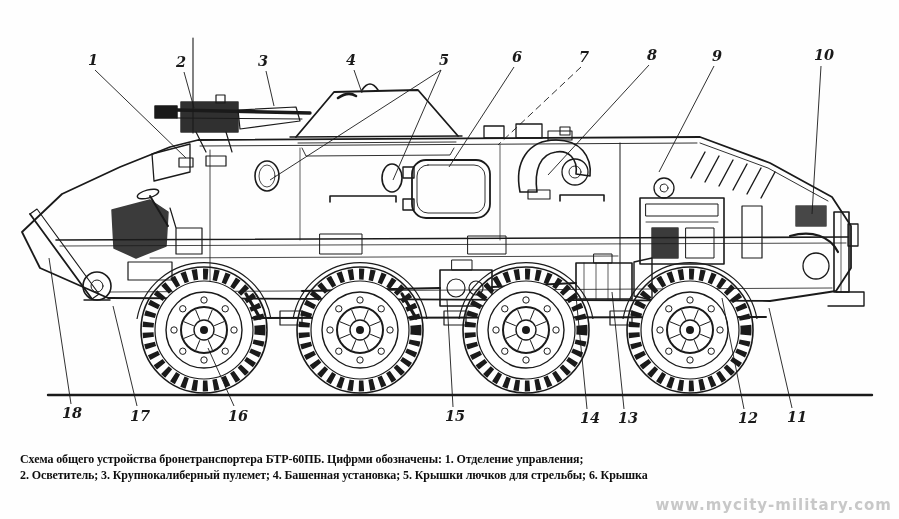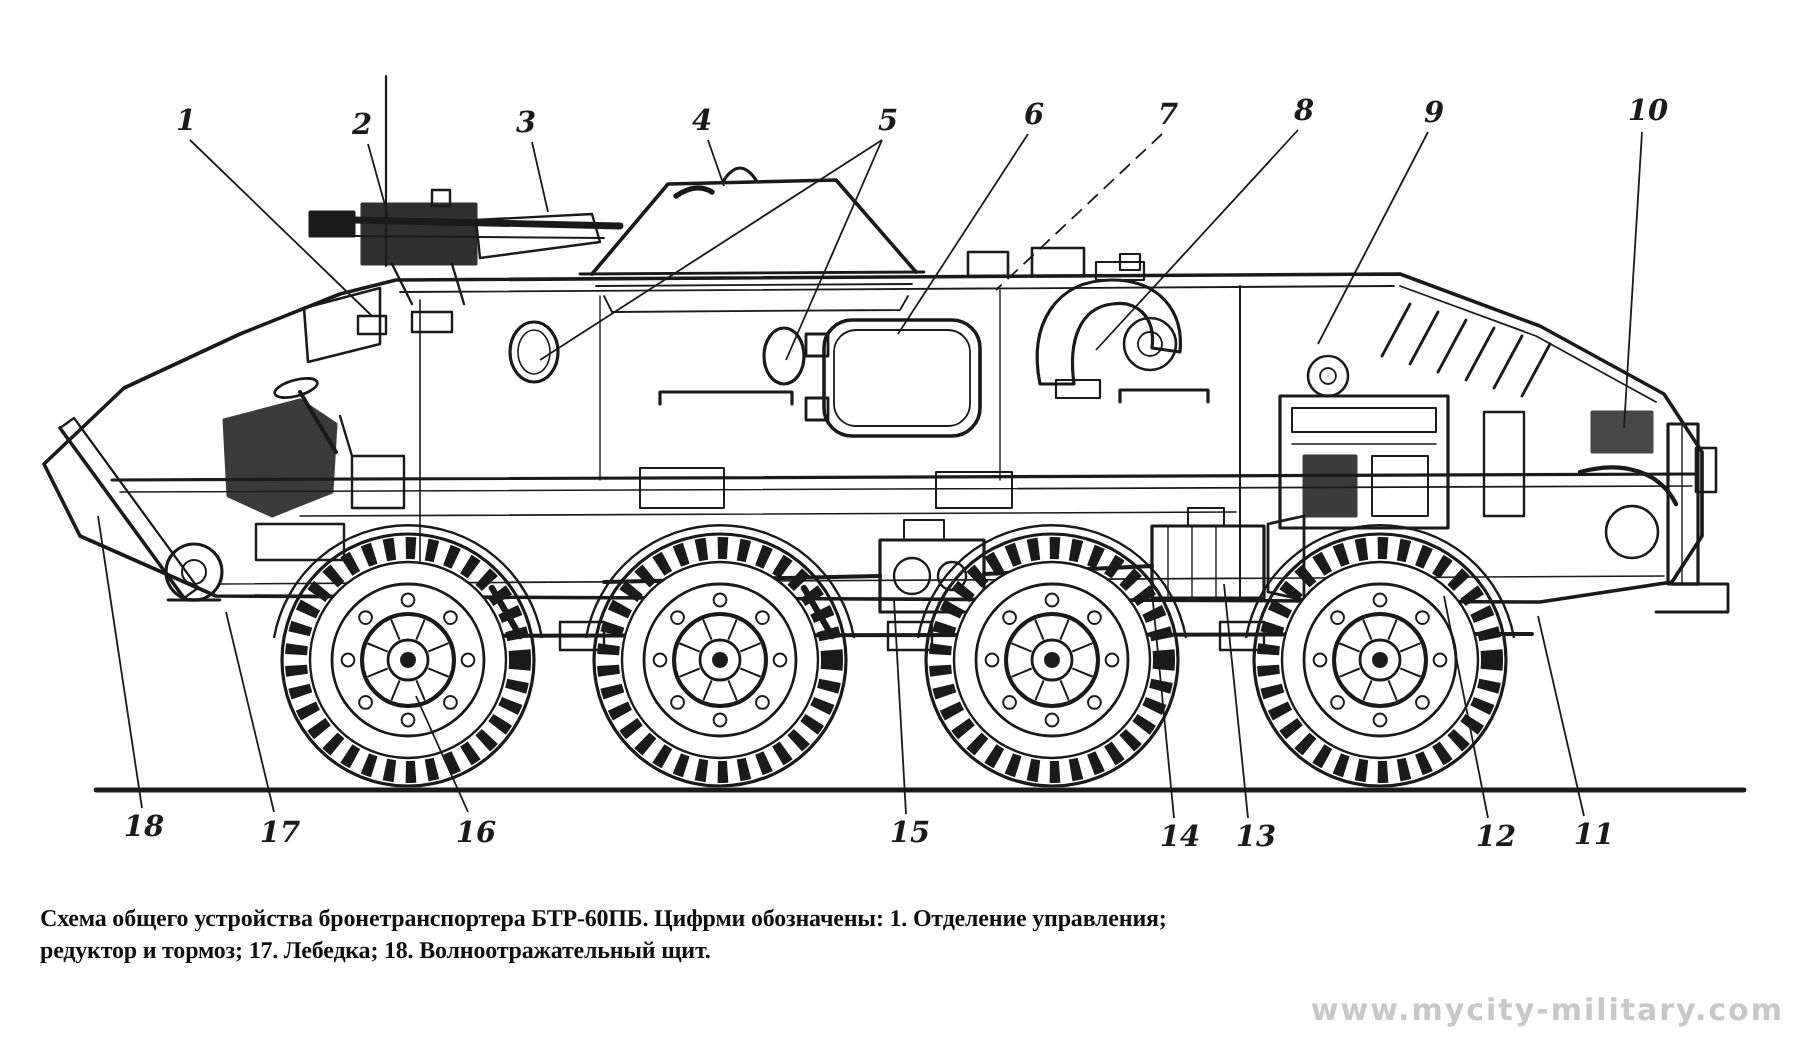--- a/index.html
+++ b/index.html
@@ -292,17 +292,17 @@
         <text x="238" y="421" fill="#1a1a1a" text-anchor="middle" class="callout-num">16</text>
         <line x1="137" y1="406" x2="113" y2="306" stroke="#1a1a1a" stroke-width="0.9"></line>
         <text x="140" y="421" fill="#1a1a1a" text-anchor="middle" class="callout-num">17</text>
         <line x1="71" y1="404" x2="49" y2="258" stroke="#1a1a1a" stroke-width="0.9"></line>
         <text x="72" y="418" fill="#1a1a1a" text-anchor="middle" class="callout-num">18</text>
       </g>
   </svg>
 
   <div class="caption">
       <div>Схема общего устройства бронетранспортера БТР-60ПБ. Цифрми обозначены: 1. Отделение управления;</div>
-      <div>редуктор и тормоз; 17. Лебедка; 18. Волноотражательный щит.</div>
+      <div>2. Осветитель; 3. Крупнокалиберный пулемет; 4. Башенная установка; 5. Крышки лючков для стрельбы; 6. Крышка</div>
     </div>
 
   <div class="watermark" style="color: rgb(200, 200, 200); margin-left: 40px;">www.mycity-military.com</div>
 </div>
 
 </body></html>

